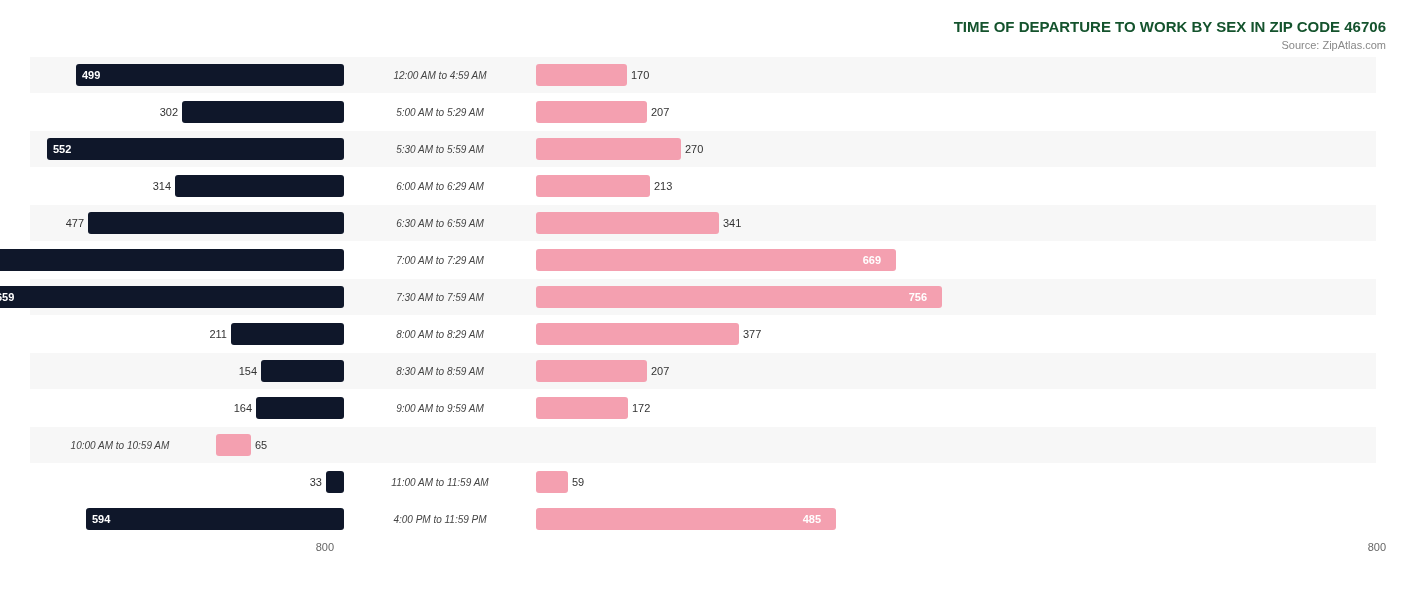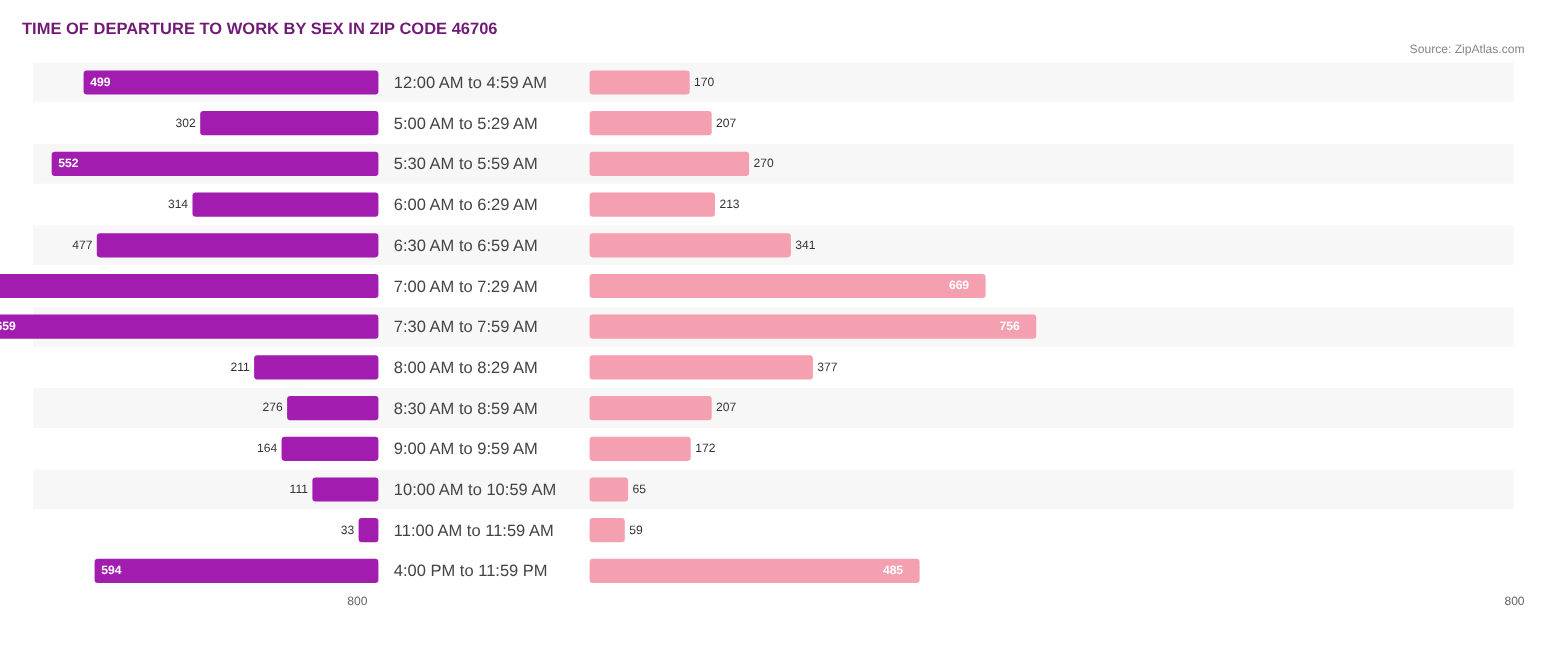--- a/index.html
+++ b/index.html
@@ -6,23 +6,24 @@
     body {
       font-family: Arial, sans-serif;
       background: #fff;
       width: 1406px;
       min-height: 595px;
       padding: 10px 20px;
     }
     .chart-title {
       font-size: 15px;
       font-weight: bold;
-      color: #701a75;
+      color: #14532d;
       margin-bottom: 4px;
       margin-top: 8px;
+      text-align: right;
     }
     .source {
       font-size: 11px;
       color: #888;
       text-align: right;
       margin-bottom: 6px;
     }
     .chart-area {
       position: relative;
       width: 100%;
@@ -48,25 +49,27 @@
       padding-right: 6px;
       flex-shrink: 0;
     }
     .right-section {
       flex: 1;
       display: flex;
       align-items: center;
       padding-left: 6px;
     }
     .label {
-      font-size: 15px;
+      font-size: 10px;
       color: #444;
+      text-align: center;
       width: 180px;
       flex-shrink: 0;
       padding: 0 8px;
+      font-style: italic;
     }
     .bar-container-left {
       display: flex;
       align-items: center;
       justify-content: flex-end;
       flex: 1;
     }
     .bar-container-right {
       display: flex;
       align-items: center;
@@ -74,21 +77,21 @@
       flex: 1;
     }
     .bar {
       height: 22px;
       border-radius: 3px;
       display: flex;
       align-items: center;
       position: relative;
     }
     .bar-male {
-      background: #a21caf;
+      background: #0f172a;
     }
     .bar-female {
       background: #f4a0b0;
     }
     .bar-value-inside-left {
       position: absolute;
       left: 6px;
       color: #fff;
       font-size: 11px;
       font-weight: bold;
@@ -302,21 +305,21 @@
               
             </div>
             <span class="bar-value-outside-right">377</span>
           </div>
         </div>
       </div>
 
       <div class="row row-pair">
         <div class="left-section">
           <div class="bar-container-left">
-            <span class="bar-value-outside-left">276</span>
+            <span class="bar-value-outside-left">154</span>
             <div class="bar bar-male" style="width:83px; position:relative;">
               
             </div>
           </div>
         </div>
         <div class="label">8:30 AM to 8:59 AM</div>
         <div class="right-section">
           <div class="bar-container-right">
             <div class="bar bar-female" style="width:111px; position:relative;">
               
@@ -340,28 +343,20 @@
           <div class="bar-container-right">
             <div class="bar bar-female" style="width:92px; position:relative;">
               
             </div>
             <span class="bar-value-outside-right">172</span>
           </div>
         </div>
       </div>
 
       <div class="row row-pair">
-        <div class="left-section">
-          <div class="bar-container-left">
-            <span class="bar-value-outside-left">111</span>
-            <div class="bar bar-male" style="width:60px; position:relative;">
-              
-            </div>
-          </div>
-        </div>
         <div class="label">10:00 AM to 10:59 AM</div>
         <div class="right-section">
           <div class="bar-container-right">
             <div class="bar bar-female" style="width:35px; position:relative;">
               
             </div>
             <span class="bar-value-outside-right">65</span>
           </div>
         </div>
       </div>

